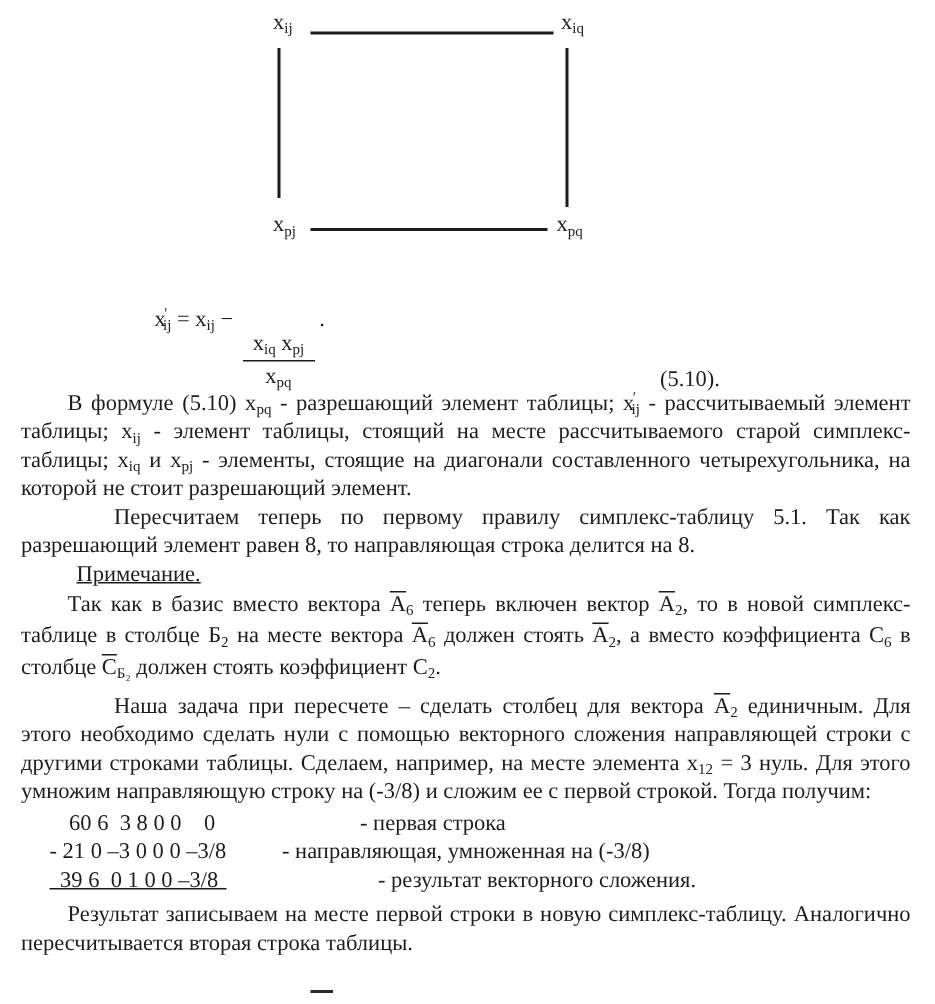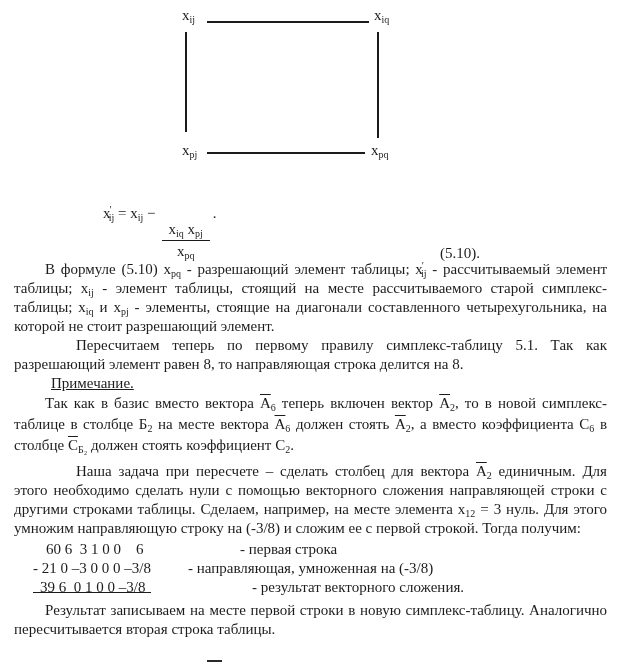--- a/index.html
+++ b/index.html
@@ -93,21 +93,21 @@
   </div>
 
   <p class="para ind-sm"><span>В формуле (5.10) x</span><sub>pq</sub><span> - разрешающий элемент таблицы; x</span><sup class="tight">′</sup><sub>ij</sub><span> - рассчитываемый элемент таблицы; x</span><sub>ij</sub><span>  - элемент  таблицы, стоящий на месте рассчитываемого старой симплекс-таблицы; x</span><sub>iq</sub><span>  и x</span><sub>pj</sub><span>  - элементы, стоящие на диагонали составленного четырехугольника, на которой не стоит разрешающий элемент.</span></p>
   <p class="para ind-lg"><span>Пересчитаем теперь по первому правилу симплекс-таблицу 5.1. Так как разрешающий элемент равен 8, то направляющая строка делится на 8.</span></p>
   <p class="note"><span class="u">Примечание.</span></p>
   <p class="para ind-sm p4"><span>Так как в базис вместо вектора </span><span class="over">А</span><sub>6</sub><span> теперь включен вектор </span><span class="over">А</span><sub>2</sub><span>, то в новой симплекс-таблице в столбце Б</span><sub>2</sub><span> на месте вектора </span><span class="over">А</span><sub>6</sub><span> должен стоять </span><span class="over">А</span><sub>2</sub><span>, а вместо коэффициента С</span><sub>6</sub><span> в столбце </span><span class="over">С</span><sub>Б₂</sub><span> должен стоять коэффициент С</span><sub>2</sub><span>.</span></p>
   <p class="para ind-lg p5"><span>Наша задача при пересчете – сделать столбец для вектора </span><span class="over">А</span><sub>2</sub><span> единичным. Для этого необходимо сделать нули с помощью векторного сложения направляющей строки с другими строками таблицы. Сделаем, например, на месте элемента x</span><sub>12</sub><span> = 3 нуль. Для этого умножим направляющую строку на (-3/8) и сложим ее с первой строкой. Тогда получим:</span></p>
 
   <div class="calc">
     <div class="calc-row row0">
-      <span class="nums">60 6  3 1 0 0    6</span>
+      <span class="nums">60 6  3 8 0 0    0</span>
       <span class="clabel">- первая строка</span>
     </div>
     <div class="calc-row row1">
       <span class="nums">- 21 0 –3 0 0 0 –3/8</span>
       <span class="clabel">- направляющая, умноженная на (-3/8)</span>
     </div>
     <div class="calc-row row2">
       <span class="nums">39 6  0 1 0 0 –3/8</span>
       <span class="clabel">- результат векторного сложения.</span>
     </div>

